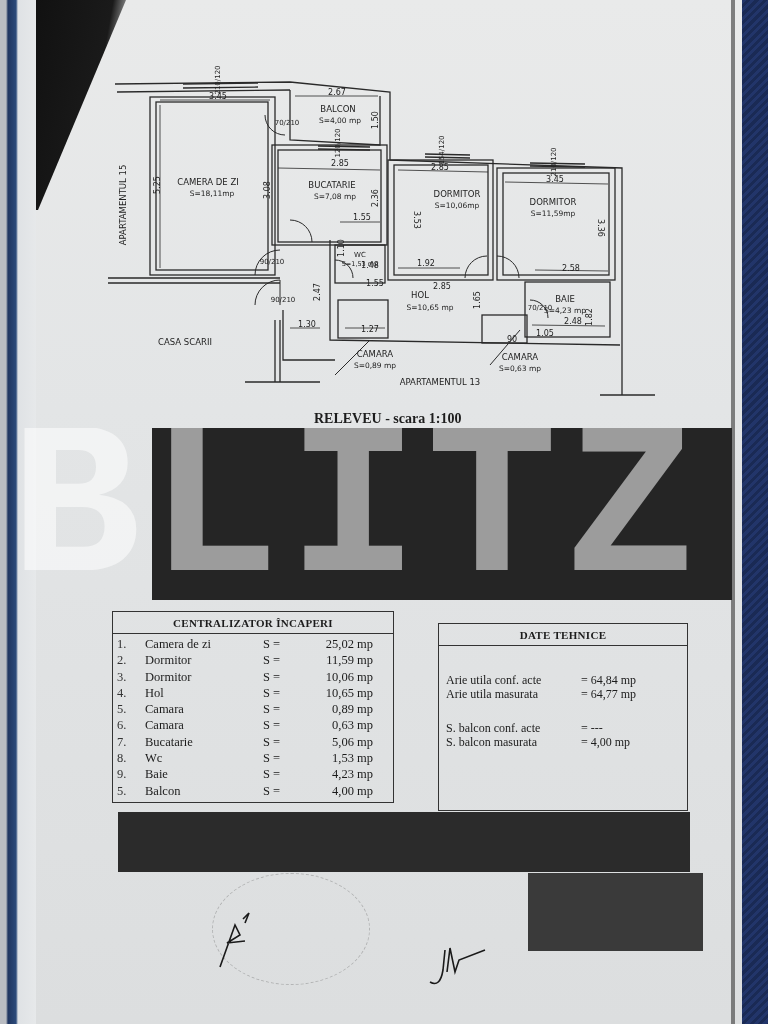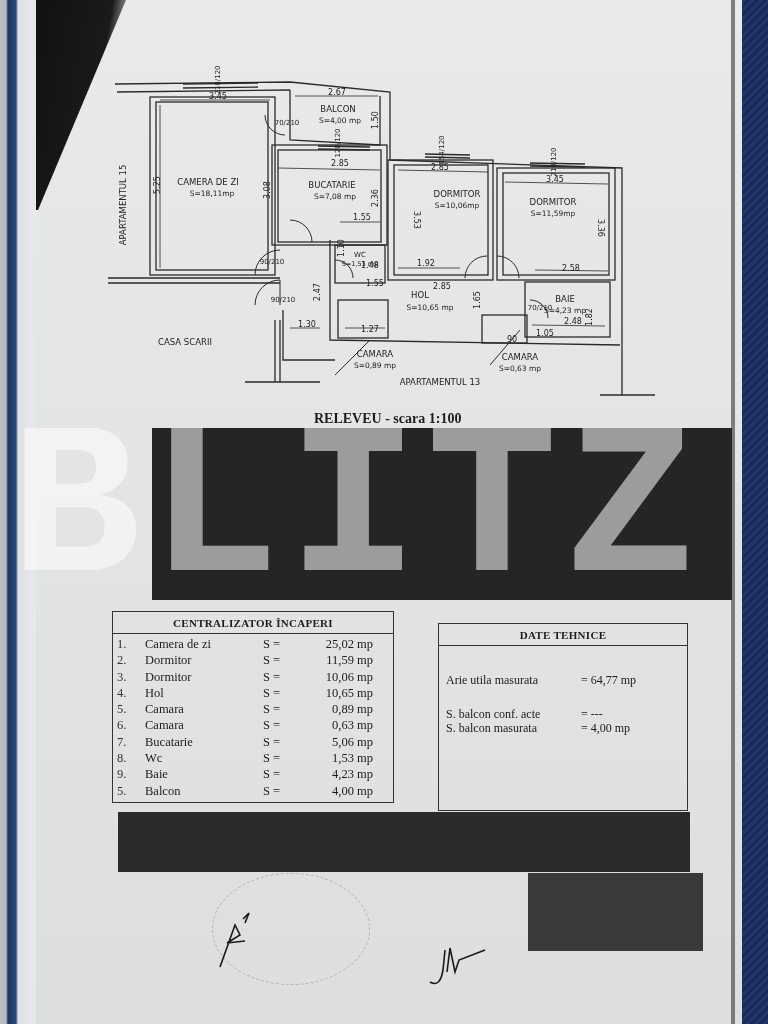--- a/index.html
+++ b/index.html
@@ -286,20 +286,24 @@
         <span class="s">S =</span>
         <span class="v">4,00 mp</span>
       </div>
   </div>
 </div>
 
 <div class="box" style="left:438px; top:611px; width:248px; height:186px;margin-top:12px;">
   <div class="hdr">DATE TEHNICE</div>
   <div style="height:27px;"></div>
   <div class="dt-row">
+      <span class="l">Arie utila conf. acte</span>
+      <span class="r">= 64,84 mp</span>
+    </div>
+  <div class="dt-row">
       <span class="l">Arie utila masurata</span>
       <span class="r">= 64,77 mp</span>
     </div>
   <div style="height:20px;"></div>
   <div class="dt-row">
       <span class="l">S. balcon conf. acte</span>
       <span class="r">=  ---</span>
     </div>
   <div class="dt-row">
       <span class="l">S. balcon masurata</span>

